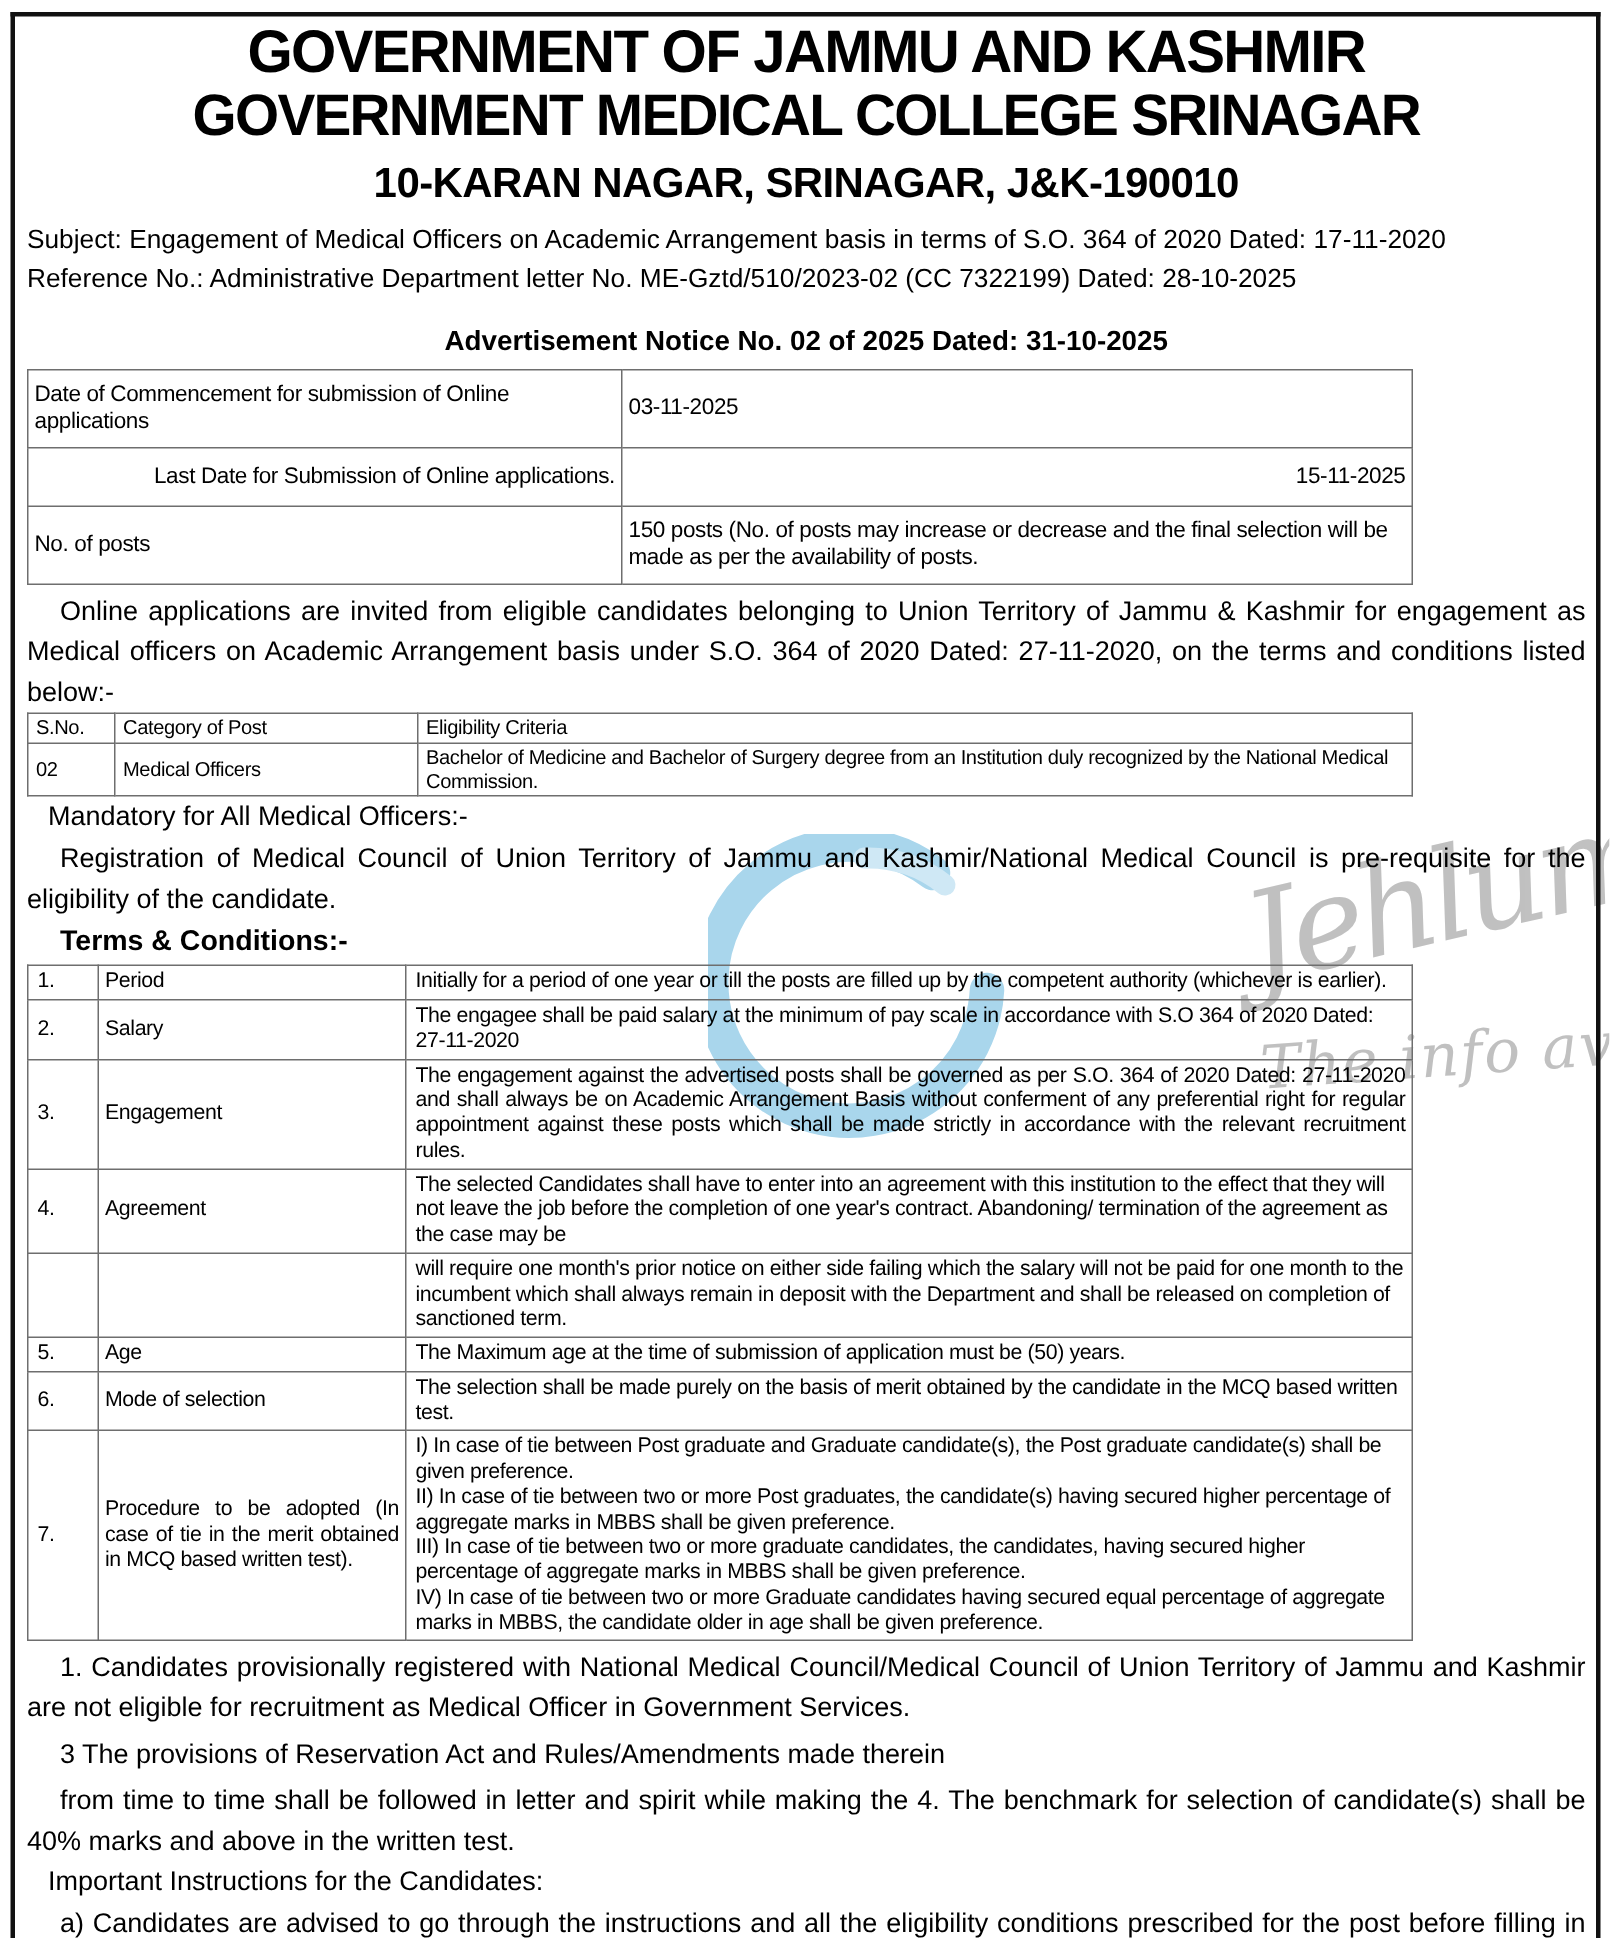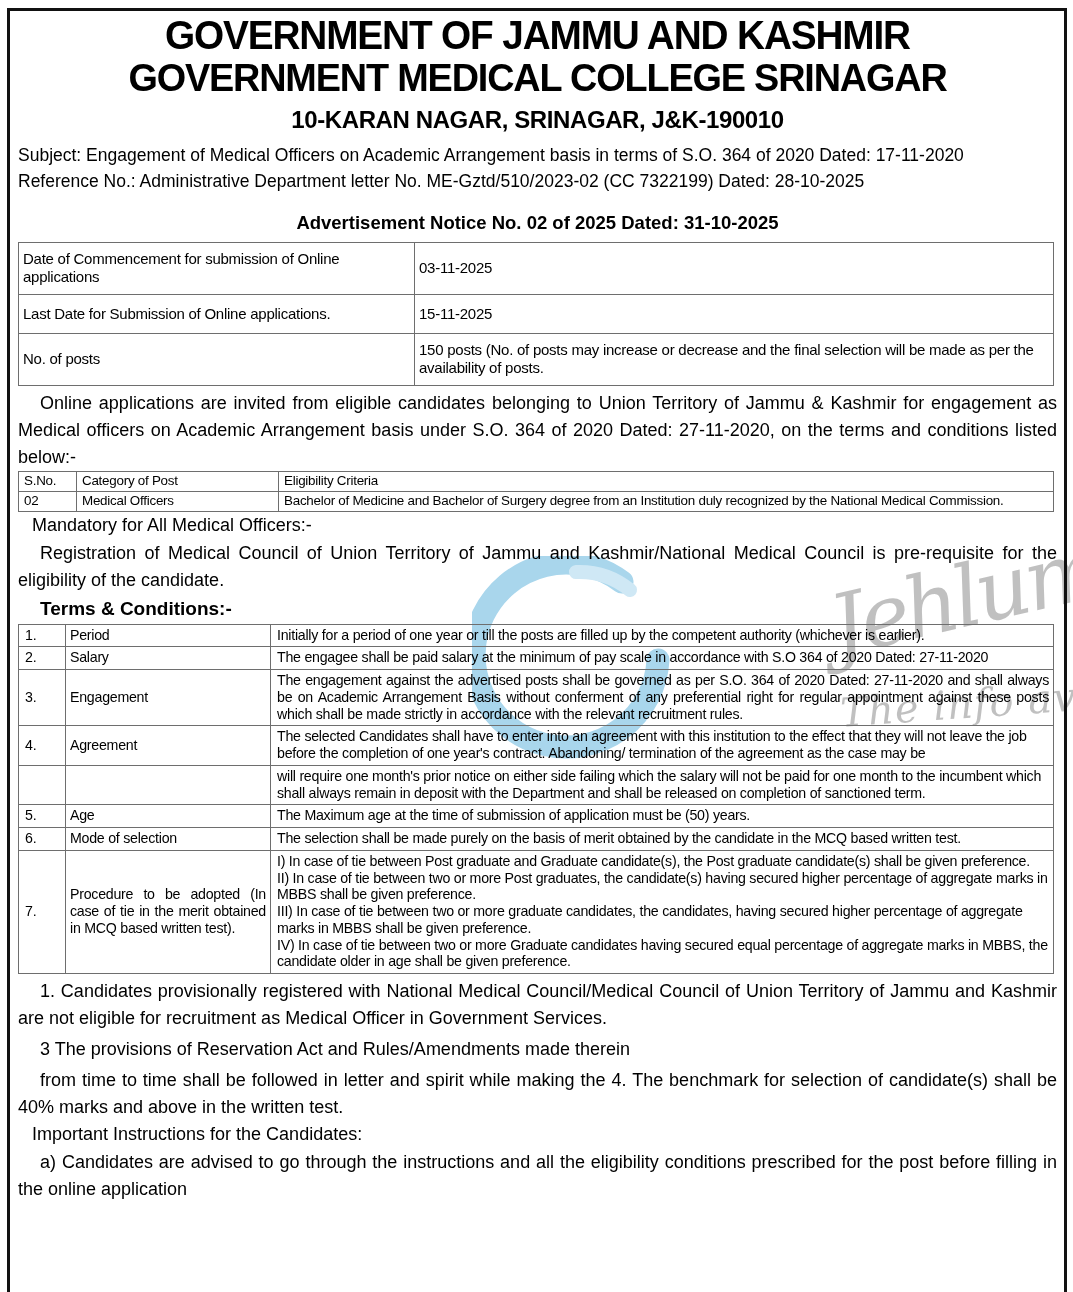--- a/index.html
+++ b/index.html
@@ -83,21 +83,21 @@
     line-height: 1.08;
     letter-spacing: -1.2px;
     font-family: "Liberation Sans", sans-serif;
     transform: scaleX(.97);
     white-space: nowrap;
   }
   .hdr-line2 { font-size: 39px; }
   .hdr-addr {
     text-align: center;
     font-weight: bold;
-    font-size: 24px;
+    font-size: 28px;
     letter-spacing: -.4px;
     margin-top: 7px;
     white-space: nowrap;
   }
   .hdr-sub {
     font-size: 17.5px;
     margin-top: 9px;
     line-height: 1.45;
     white-space: nowrap;
   }
@@ -111,35 +111,35 @@
     font-weight: bold;
     font-size: 18.5px;
     margin-top: 18px;
     margin-bottom: 8px;
     white-space: nowrap;
   }
 
   
   table {
     border-collapse: collapse;
-    width: 1036px;
+    width: 924px;
     table-layout: fixed;
   }
   table td {
     border: 1px solid #6e6e6e;
     vertical-align: middle;
     padding: 2px 4px 3px 4px;
     font-size: 14.2px;
     line-height: 1.18;
     letter-spacing: -.25px;
   }
   #dates-table td { font-size: 15px; }
   #dates-table .c1 { width: 387px; }
   #dates-table .r-tall { height: 46px; }
-  #dates-table .r-mid  { height: 33px; }
+  #dates-table .r-mid  { height: 33px; text-align: right; }
 
   #elig-table td { font-size: 13.4px; padding: 1px 4px 2px 5px; }
   #elig-table .e1 { width: 48px; }
   #elig-table .e2 { width: 192px; }
 
   #terms-table td { vertical-align: middle; }
   #terms-table .t1 { width: 36px; text-align: left; padding-left: 6px; }
   #terms-table .t2 { width: 196px; }
   #terms-table .t3 { padding-left: 6px; }
   .just { text-align: justify; margin-top: 48px; }

